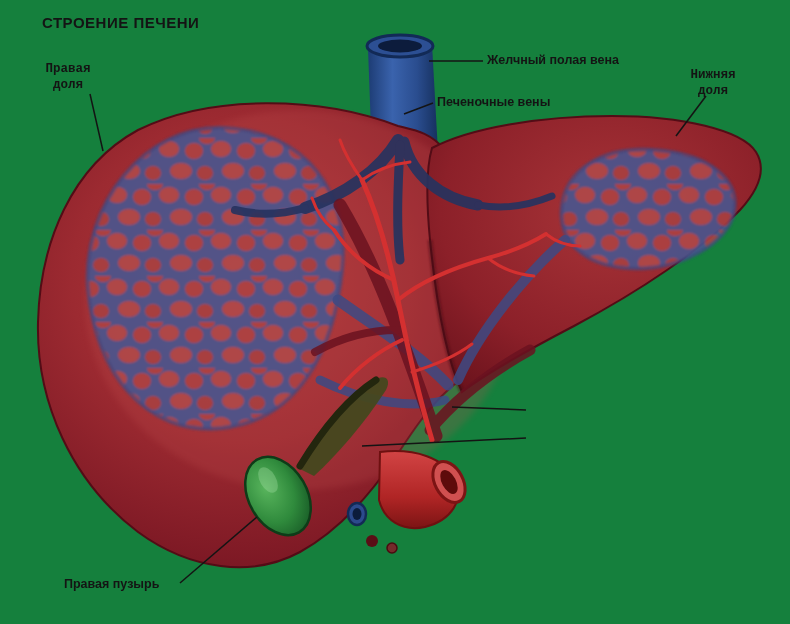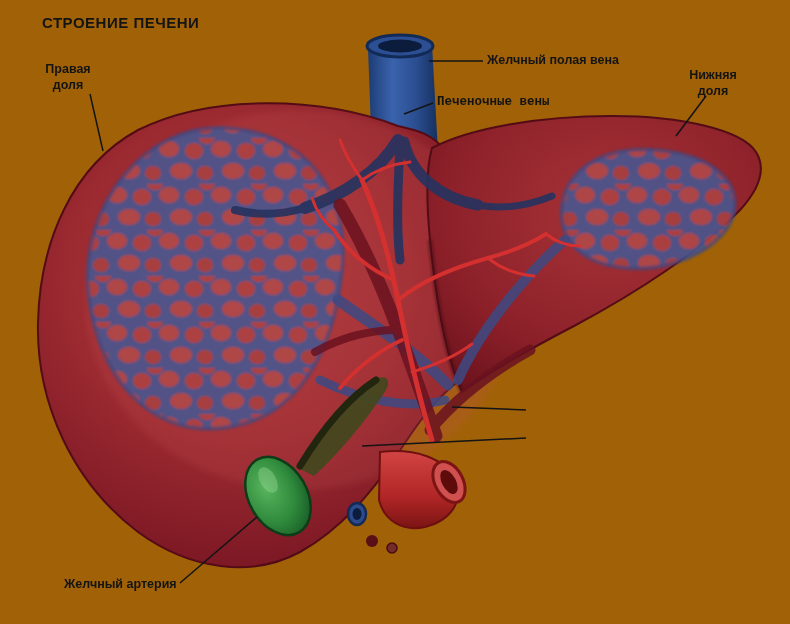--- a/index.html
+++ b/index.html
@@ -1,28 +1,28 @@
 <!DOCTYPE html>
 <html style="--label-text: #141414; --liver-dark: #6e121c; --liver-light: #b03a3a; --mesh-vein-blue: #3d4a84; --hepatic-vein-blue: #27335f; --vena-cava-blue: #2f5396; --artery-red: #d43030; --portal-maroon: #6b1220; --vessel-red: #b02525; --gallbladder-green: #2f8a3c;"><head>
 <meta charset="utf-8">
 <style>
   * { margin:0; padding:0; box-sizing:border-box; }
   html,body { background:#ffffff; font-family:"Liberation Sans", sans-serif; }
-  .canvas { position:relative; width:790px; height:624px; background:#a16207; overflow:hidden; }
+  .canvas { position:relative; width:790px; height:624px; background:#15803d; overflow:hidden; }
   .art { position:absolute; left:0; top:0; width:790px; height:624px; }
   .title {
     position:absolute; left:42px; top:14px;
     font-size:15px; font-weight:bold; letter-spacing:.5px;
     color:var(--label-text,#141414);
   }
   .label {
     position:absolute; font-size:12.5px; font-weight:bold;
     color:var(--label-text,#141414); line-height:1.25; white-space:nowrap;
   }
-  .label.wrap { white-space:normal; text-align:center; }
+  .label.wrap { white-space:normal; text-align:center;font-family:Liberation Mono, monospace; }
   .leader { stroke:var(--label-text,#151515); stroke-width:1.5; }
   .mesh-stroke { stroke:var(--mesh-vein-blue,#3d4a84); }
   .hvein { stroke:var(--hepatic-vein-blue,#27335f); }
   .artery { stroke:var(--artery-red,#d43030); }
   .maroon { stroke:var(--portal-maroon,#6b1220); }
 </style>
 </head>
 <body>
 
 <div class="canvas">
@@ -178,21 +178,21 @@
       <line class="leader" x1="180" y1="583" x2="257" y2="517"></line>
     </g>
   </svg>
 
   <div class="title">СТРОЕНИЕ ПЕЧЕНИ</div>
 
   <div class="label wrap" style="left:38px; top:62px; width:60px;">Правая доля</div>
 
   <div class="label" style="left:487px; top:53px;">Желчный полая вена</div>
 
-  <div class="label" style="left:437px; top:95px;font-family:Liberation Mono, monospace;">Печеночные вены</div>
+  <div class="label" style="left:437px; top:95px;">Печеночные вены</div>
 
   <div class="label wrap" style="left:684px; top:68px; width:58px;">Нижняя доля</div>
 
 
 
-  <div class="label" style="left:64px; top:577px;">Желчный артерия</div>
+  <div class="label" style="left:64px; top:577px;">Правая пузырь</div>
 
 </div>
 
 </body></html>

